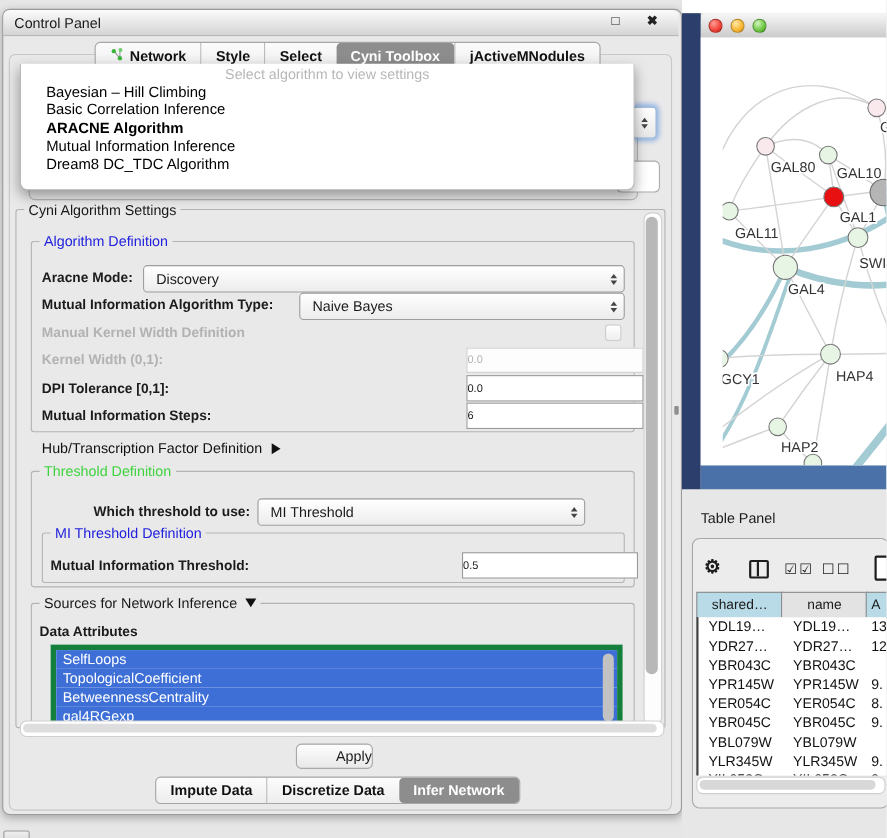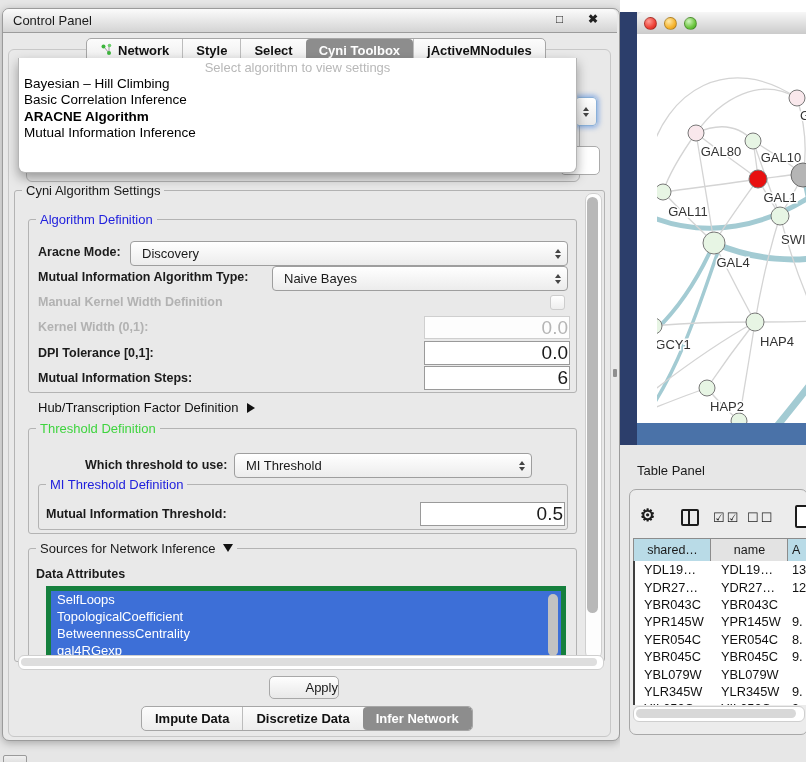--- a/index.html
+++ b/index.html
@@ -19,40 +19,40 @@
           background:linear-gradient(#fcfcfc,#ededed);overflow:hidden;align-items:stretch;}
   .tab{display:flex;align-items:center;padding:0 13px;font-size:13px;font-weight:600;
        color:#111;border-left:1px solid #bcbcbc;white-space:nowrap;}
   .tab:first-child{border-left:none;}
   .tab.sel{background:#8d8d8d;color:#fff;border-left:none;border-radius:4px;}
   .tabicon{margin-right:5px;display:inline-block;}
   
   .popup{background:#fff;border:1px solid #b5b5b5;border-top:none;border-radius:0 0 7px 7px;
          box-shadow:0 5px 12px rgba(0,0,0,.35);z-index:50;overflow:hidden;}
   .dd-prompt{height:16px;text-align:center;color:#b8b8b8;font-size:13px;padding-top:2px;}
-  .dd-item{height:16.4px;line-height:16.4px;padding-left:5px;font-size:13.5px;color:#000;white-space:nowrap;}
+  .dd-item{height:16.4px;line-height:16.4px;padding-left:23px;font-size:13.5px;color:#000;white-space:nowrap;}
   .dd-bold{font-weight:bold;}
   
   .group{border:1px solid #b3b3b3;border-radius:3px;}
   .glabel{background:#e9e9e9;padding:0 4px;font-size:13px;line-height:13px;z-index:3;white-space:nowrap;}
   .blue{color:#2121dd;}
   .green{color:#3fd43f;}
   .blabel{font-size:12.5px;font-weight:bold;color:#1b1b1b;line-height:13px;white-space:nowrap;}
   .dis{color:#b2b2b2;}
   
   .combo{background:linear-gradient(#ffffff,#ececec);border:1px solid #9e9e9e;border-radius:4px;
          font-size:13px;display:flex;align-items:center;}
   .combo .val{padding-left:11px;flex:1;white-space:nowrap;overflow:hidden;}
   .updn{display:flex;flex-direction:column;gap:2px;margin-right:6px;}
   .tri-u{width:0;height:0;border-left:3.5px solid transparent;border-right:3.5px solid transparent;
          border-bottom:4.5px solid #444;}
   .tri-d{width:0;height:0;border-left:3.5px solid transparent;border-right:3.5px solid transparent;
          border-top:4.5px solid #444;}
-  .field{background:#fff;border:1px solid #9a9a9a;font-size:19px;text-align:right;
-         padding-right:1px;display:flex;align-items:center;justify-content:flex-end;}
+  .field{background:#fff;border:1px solid #9a9a9a;font-size:10px;text-align:right;
+         padding-right:16px;display:flex;align-items:center;justify-content:flex-start;}
   .field.dfield{border:1px solid #cfcfcf;color:#b5b5b5;background:#fdfdfd;}
   .checkbox{background:linear-gradient(#fff,#eee);border:1px solid #cdcdcd;border-radius:3px;}
   .caret-r{display:inline-block;width:0;height:0;border-top:5.5px solid transparent;
            border-bottom:5.5px solid transparent;border-left:8px solid #111;margin-left:9px;
            vertical-align:-1px;}
   .caret-d{display:inline-block;width:0;height:0;border-left:5.5px solid transparent;
            border-right:5.5px solid transparent;border-top:8px solid #111;margin-left:7px;
            vertical-align:1px;}
   .vscroll{background:#fdfdfd;border:1px solid #cfcfcf;border-radius:7px;}
   .vthumb{background:#b8b8b8;border-radius:6px;}
@@ -140,20 +140,21 @@
   <div class="abs" style="left:560px;top:146px;width:38px;height:27px;border:1px solid #ababab;border-radius:5px;background:#fff;z-index:10;"></div>
   <div class="abs" style="left:26px;top:120px;width:552px;height:60px;border:1px solid #b5b5b5;border-radius:6px;z-index:5;"></div>
 
   <div class="abs popup" style="left:18px;top:58px;width:557px;height:114px;">
     <div class="dd-prompt">Select algorithm to view settings</div>
     <div>
         <div class="dd-item">Bayesian – Hill Climbing</div>
         <div class="dd-item">Basic Correlation Inference</div>
         <div class="dd-item dd-bold">ARACNE Algorithm</div>
         <div class="dd-item">Mutual Information Inference</div>
+        <div class="dd-item">Dream8 DC_TDC Algorithm</div>
       </div>
   </div>
 
   <div class="abs group" style="left:14px;top:190px;width:589px;height:470px;"></div>
   <div class="abs glabel" style="left:22px;top:184px;">Cyni Algorithm Settings</div>
 
   <div class="abs vscroll" style="left:585px;top:193px;width:15px;height:464px;">
     <div class="vthumb abs" style="left:1px;top:3px;width:11px;height:416px;"></div>
   </div>
 

